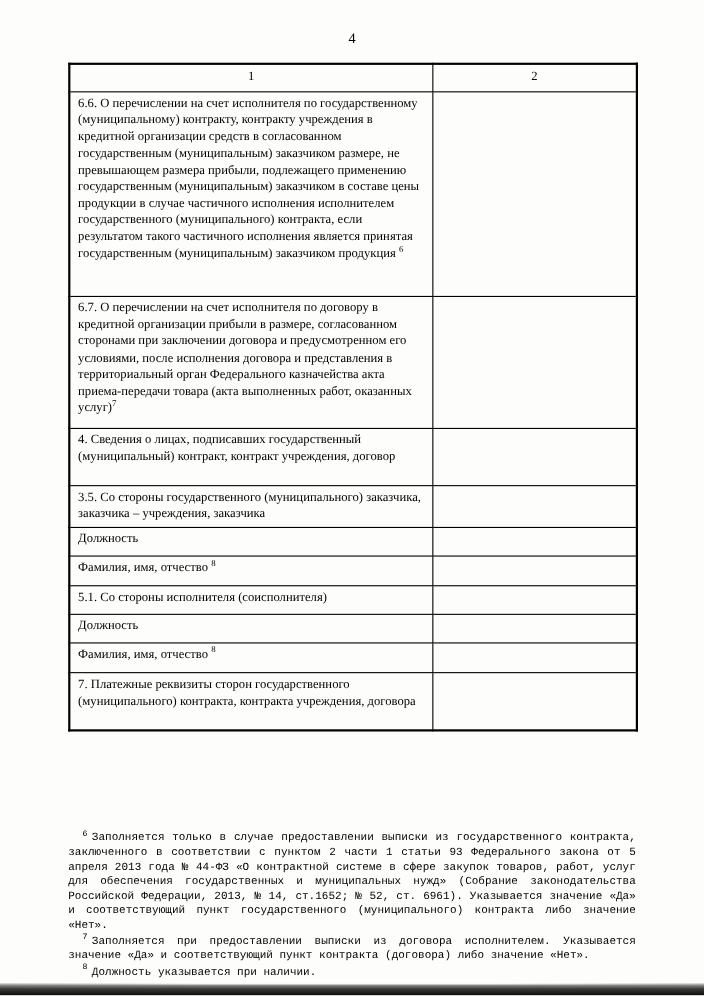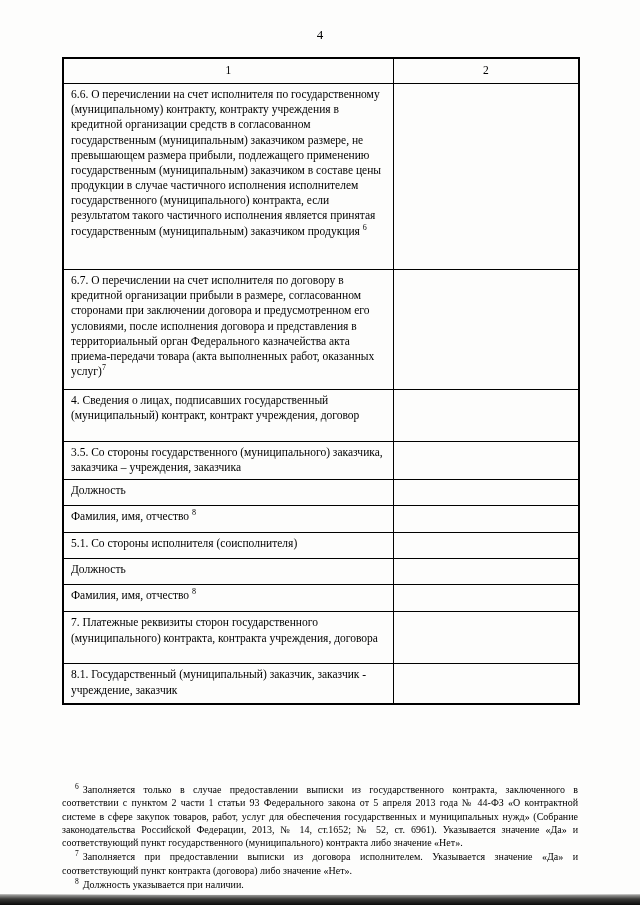--- a/index.html
+++ b/index.html
@@ -33,23 +33,24 @@
   }
   table.doc-table th {
     text-align:center;
     vertical-align:middle;
     padding:2px;
     height:20px;
   }
   td.c2 { padding:0; }
   sup.cell-sup { font-size:8px; line-height:0; }
   .footnotes {
-    position:absolute; top:783px; left:62px; width:516px;
+    position:absolute; top:756px; left:62px; width:516px;
     font-size:10px; line-height:1.33;
     text-align:justify;
+    font-family:Liberation Mono, monospace;
   }
   .footnote { text-indent:13px; margin:0 0 1px 0; }
   .footnote sup { font-size:7.5px; line-height:0; padding-right:4px; }
   .scan-bar {
     position:absolute; bottom:0; left:0; right:0; height:10px;
     background:linear-gradient(to bottom, #9a9a98 0%, #3a3a38 40%, #0a0a0a 100%);
   }
   .scan-smudge {
     position:absolute; bottom:8px; left:0; width:100%; height:3px;
     background:linear-gradient(to right, rgba(120,120,118,0.55), rgba(200,200,198,0.15) 30%, rgba(200,200,198,0.1) 70%, rgba(120,120,118,0.5));
@@ -107,24 +108,20 @@
         <td class="c2"></td>
       </tr>
       <tr style="height:27px">
         <td class="c1"><span>Фамилия, имя, отчество </span><sup class="cell-sup">8</sup></td>
         <td class="c2"></td>
       </tr>
       <tr style="height:52px">
         <td class="c1"><span>7. Платежные реквизиты сторон государственного (муниципального) контракта, контракта учреждения, договора</span></td>
         <td class="c2"></td>
       </tr>
-      <tr style="height:40px">
-        <td class="c1"><span>8.1. Государственный (муниципальный) заказчик, заказчик - учреждение, заказчик</span></td>
-        <td class="c2"></td>
-      </tr>
     </tbody>
   </table>
 
   <div class="footnotes">
     <div class="footnote">
       <sup>6</sup><span>Заполняется только в случае предоставлении выписки из государственного контракта, заключенного в соответствии с пунктом 2 части 1 статьи 93 Федерального закона от 5 апреля 2013 года № 44-ФЗ «О контрактной системе в сфере закупок товаров, работ, услуг для обеспечения государственных и муниципальных нужд» (Собрание законодательства Российской Федерации, 2013, № 14, ст.1652; № 52, ст. 6961). Указывается значение «Да» и соответствующий пункт государственного (муниципального) контракта либо значение «Нет».</span>
     </div>
     <div class="footnote">
       <sup>7</sup><span>Заполняется при предоставлении выписки из договора исполнителем. Указывается значение «Да» и соответствующий пункт контракта (договора) либо значение «Нет».</span>
     </div>

